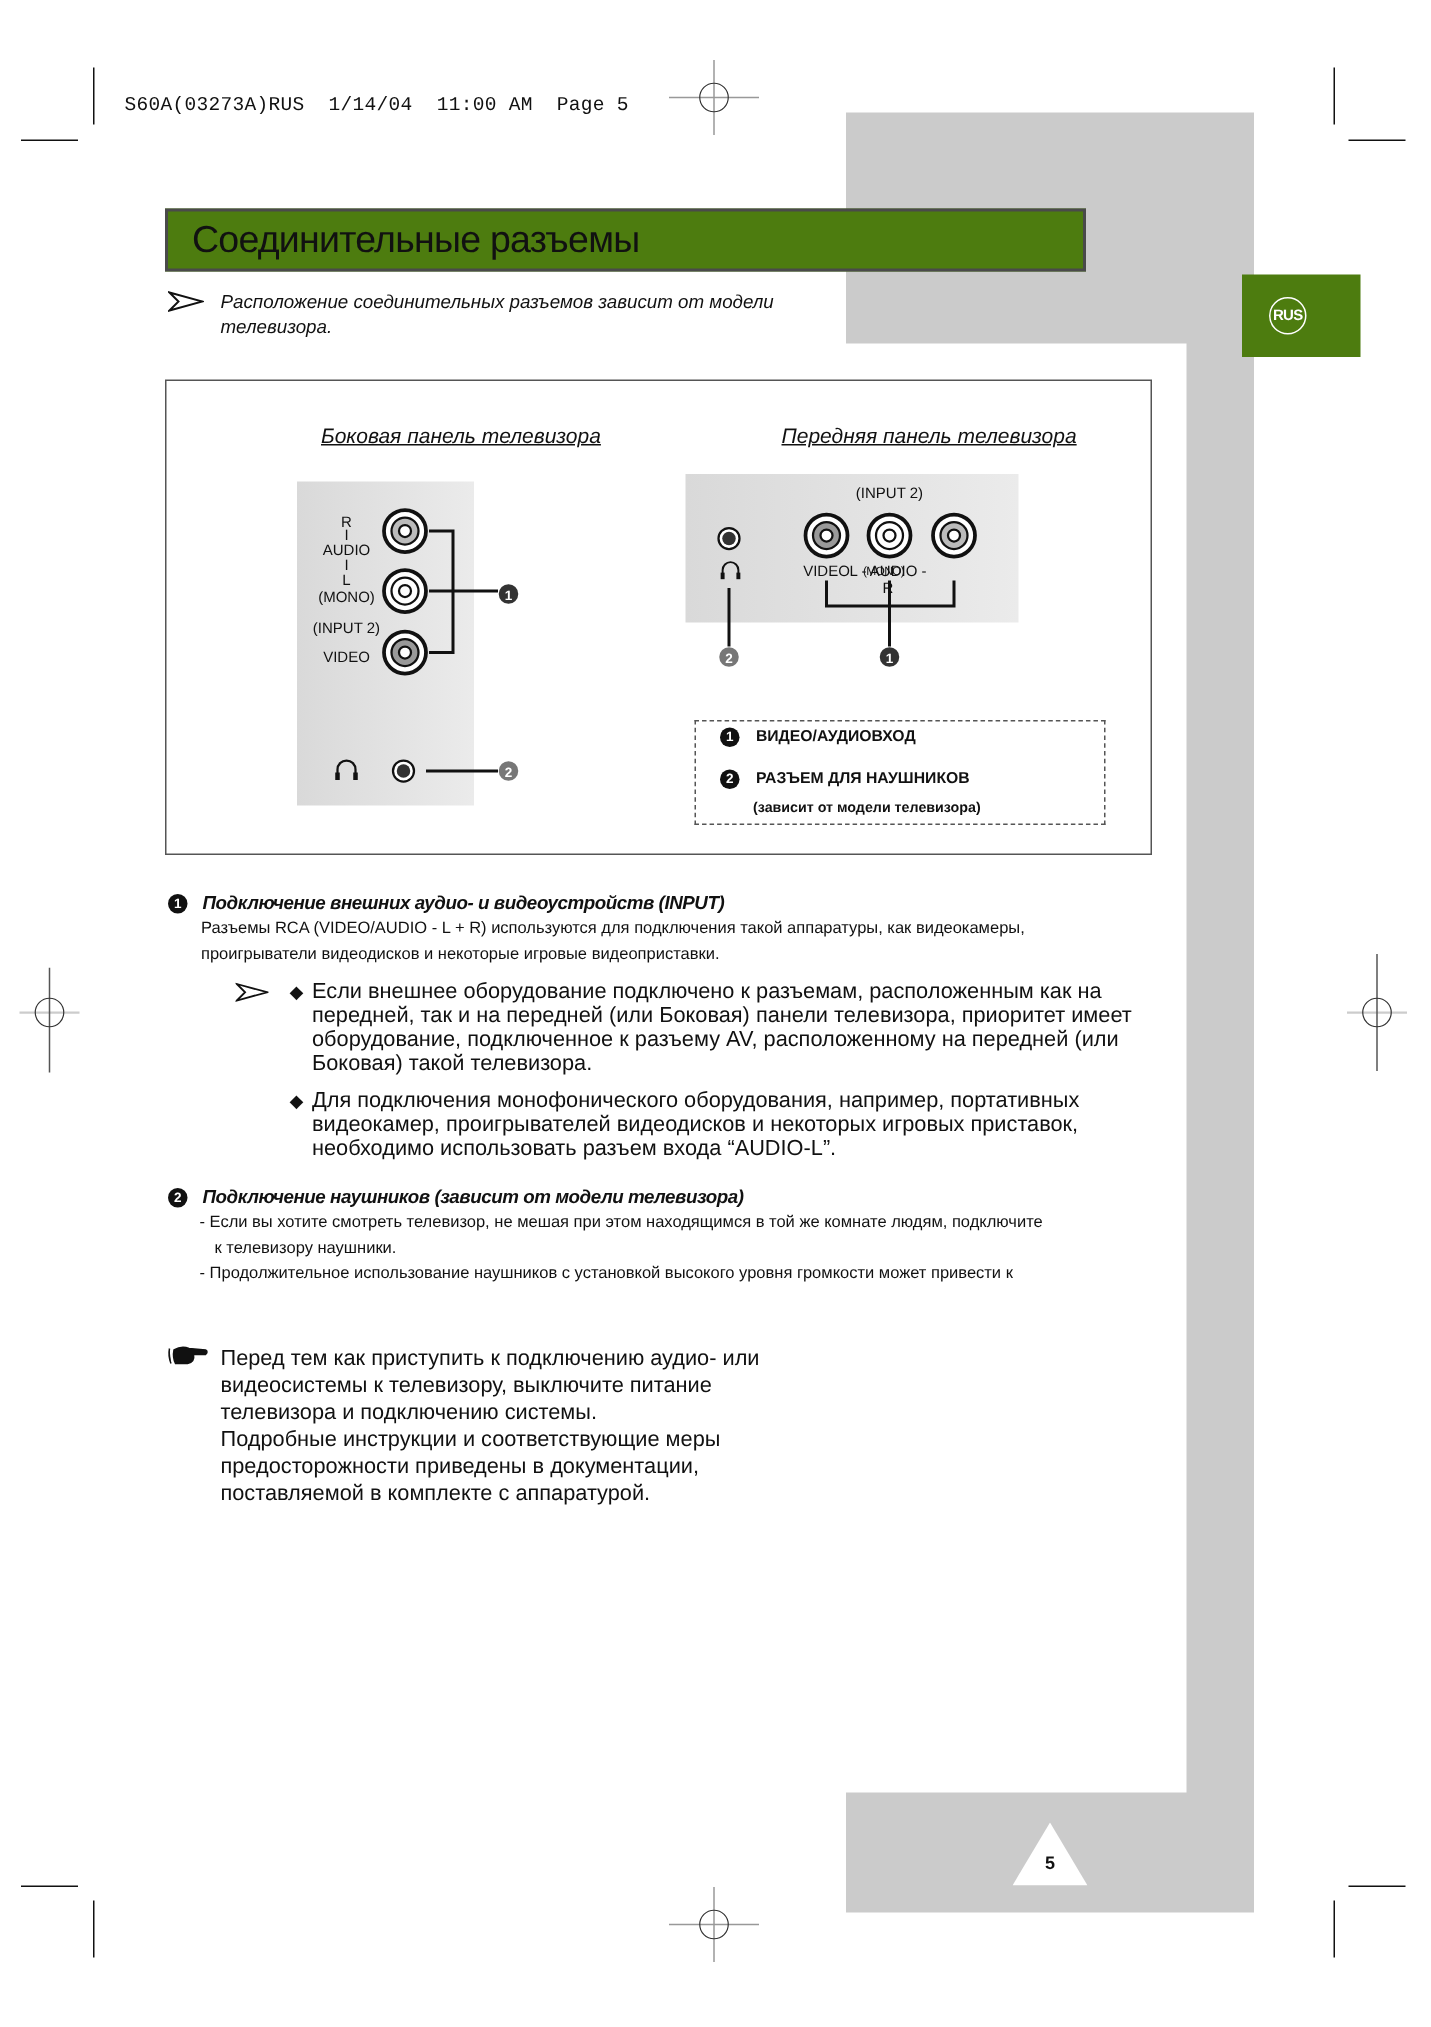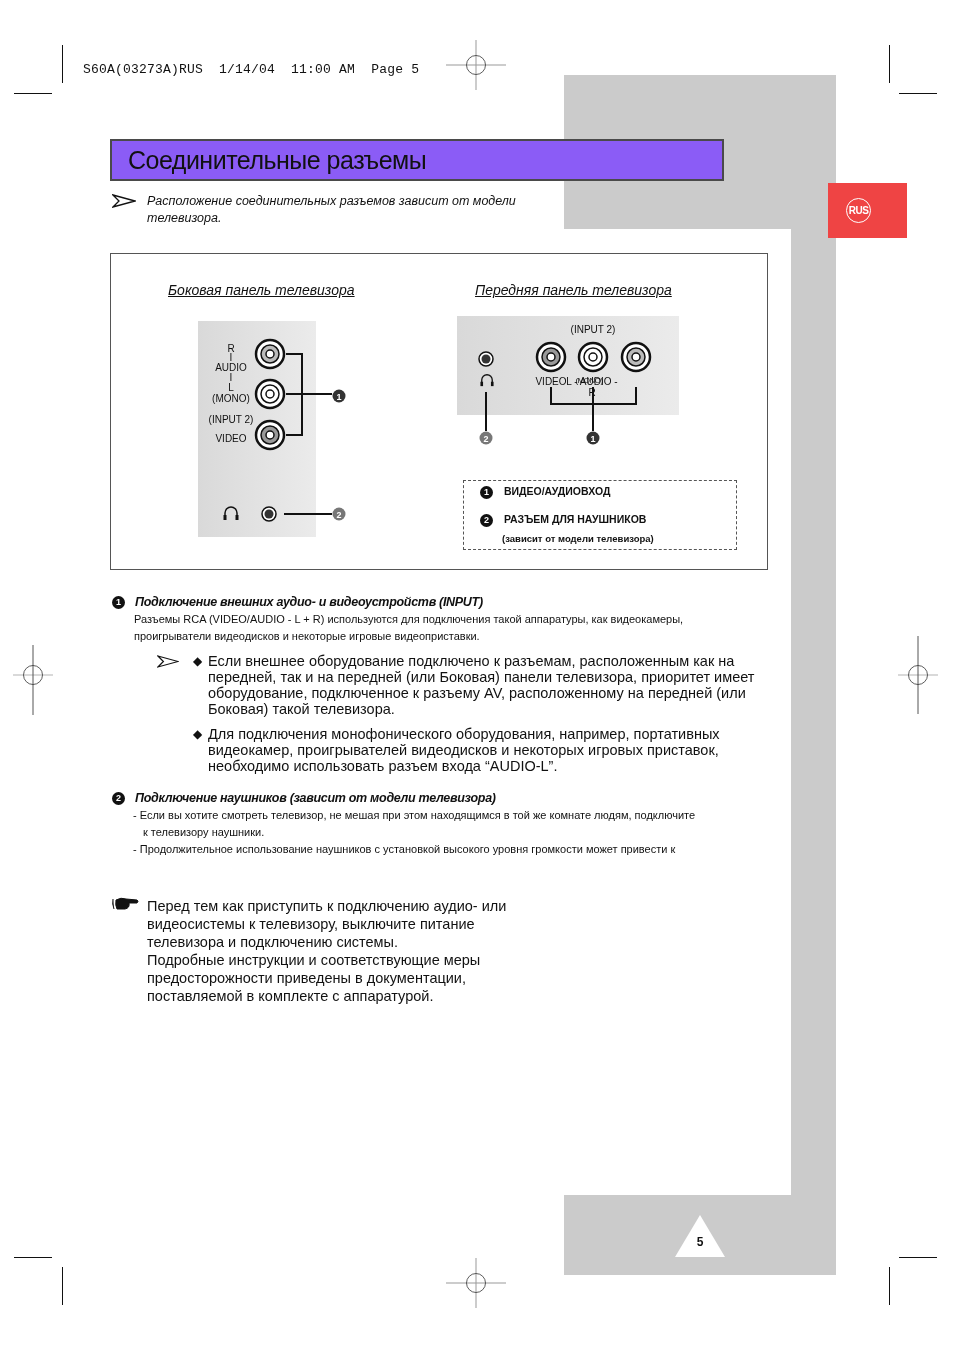--- a/index.html
+++ b/index.html
@@ -3,25 +3,25 @@
 <meta charset="utf-8">
 <style>
   html,body{margin:0;padding:0;background:#fff;}
   body{width:954px;height:1351px;position:relative;overflow:hidden;font-family:"Liberation Sans",sans-serif;color:#111;}
   .abs{position:absolute;}
   .gray{background:#cbcbcb;}
   .mono{font-family:"Liberation Mono",monospace;font-size:13px;color:#111;letter-spacing:0.2px;}
   .vline{position:absolute;width:1px;background:#111;}
   .hline{position:absolute;height:1px;background:#111;}
   .reg{position:absolute;width:60px;height:60px;}
-  .title-box{position:absolute;left:110px;top:139px;width:610px;height:38px;border:2px solid #4a4a4a;background:#8b5cf6;}
+  .title-box{position:absolute;left:110px;top:139px;width:610px;height:38px;border:2px solid #4a4a4a;background:#4d7c0f;}
   .title-box span{position:absolute;left:16px;top:5px;font-size:25px;font-weight:normal;letter-spacing:-0.5px;}
   .small{font-size:12.5px;line-height:17px;font-style:italic;}
   .diag-frame{position:absolute;left:110px;top:253px;width:656px;height:315px;border:1.5px solid #555;}
-  .panel-title{position:absolute;font-size:14px;font-style:italic;text-decoration:underline;}
+  .panel-title{position:absolute;font-size:14px;font-style:italic;text-decoration:underline;margin-left:46px;}
   .lbl{position:absolute;font-size:10px;color:#111;text-align:center;}
   .legend-box{position:absolute;left:463px;top:480px;width:272px;height:68px;border:1.5px dashed #555;}
   .legend-box .row{position:absolute;font-size:10.5px;font-weight:bold;}
   .num-badge{display:inline-block;width:13px;height:13px;border-radius:50%;background:#111;color:#fff;font-size:9px;font-weight:bold;text-align:center;line-height:13px;}
   .sec-head{position:absolute;font-size:12.5px;font-style:italic;font-weight:bold;letter-spacing:-0.3px;}
   .body-text{position:absolute;font-size:11px;line-height:17px;}
   .large-text{position:absolute;font-size:14.5px;line-height:16px;}
   .bullet{position:absolute;font-size:12px;}
 </style>
 </head>
@@ -70,21 +70,21 @@
 </div>
 
 <svg class="abs" style="left:112px;top:194px;width:24px;height:14px;" viewBox="0 0 24 14">
   <path d="M1 1 L23 7 L1 13 L7 7 Z" fill="none" stroke="#111" stroke-width="1.3"></path>
 </svg>
 <div class="abs small" style="left:147px;top:193px;">
   <div>Расположение соединительных разъемов зависит от модели</div>
   <div>телевизора.</div>
 </div>
 
-<div class="abs" style="left:828px;top:183px;width:79px;height:55px;background:#ef4444;">
+<div class="abs" style="left:828px;top:183px;width:79px;height:55px;background:#4d7c0f;">
   <div style="position:absolute;left:18px;top:15px;width:23px;height:23px;border:1.5px solid #fff;border-radius:50%;color:#fff;font-size:10px;font-weight:bold;text-align:center;line-height:23px;letter-spacing:-0.5px;">RUS</div>
 </div>
 
 <div class="diag-frame"></div>
 
 <div class="panel-title" style="left:168px;top:282px;">Боковая панель телевизора</div>
 <div class="abs" style="left:198px;top:321px;width:118px;height:216px;background:linear-gradient(90deg,#d9d9d9,#ebebeb);"></div>
 <div class="lbl" style="left:218px;top:343px;width:26px;">R</div>
 <div class="lbl" style="left:218px;top:352px;width:26px;">I</div>
 <div class="lbl" style="left:212px;top:362px;width:38px;">AUDIO</div>

